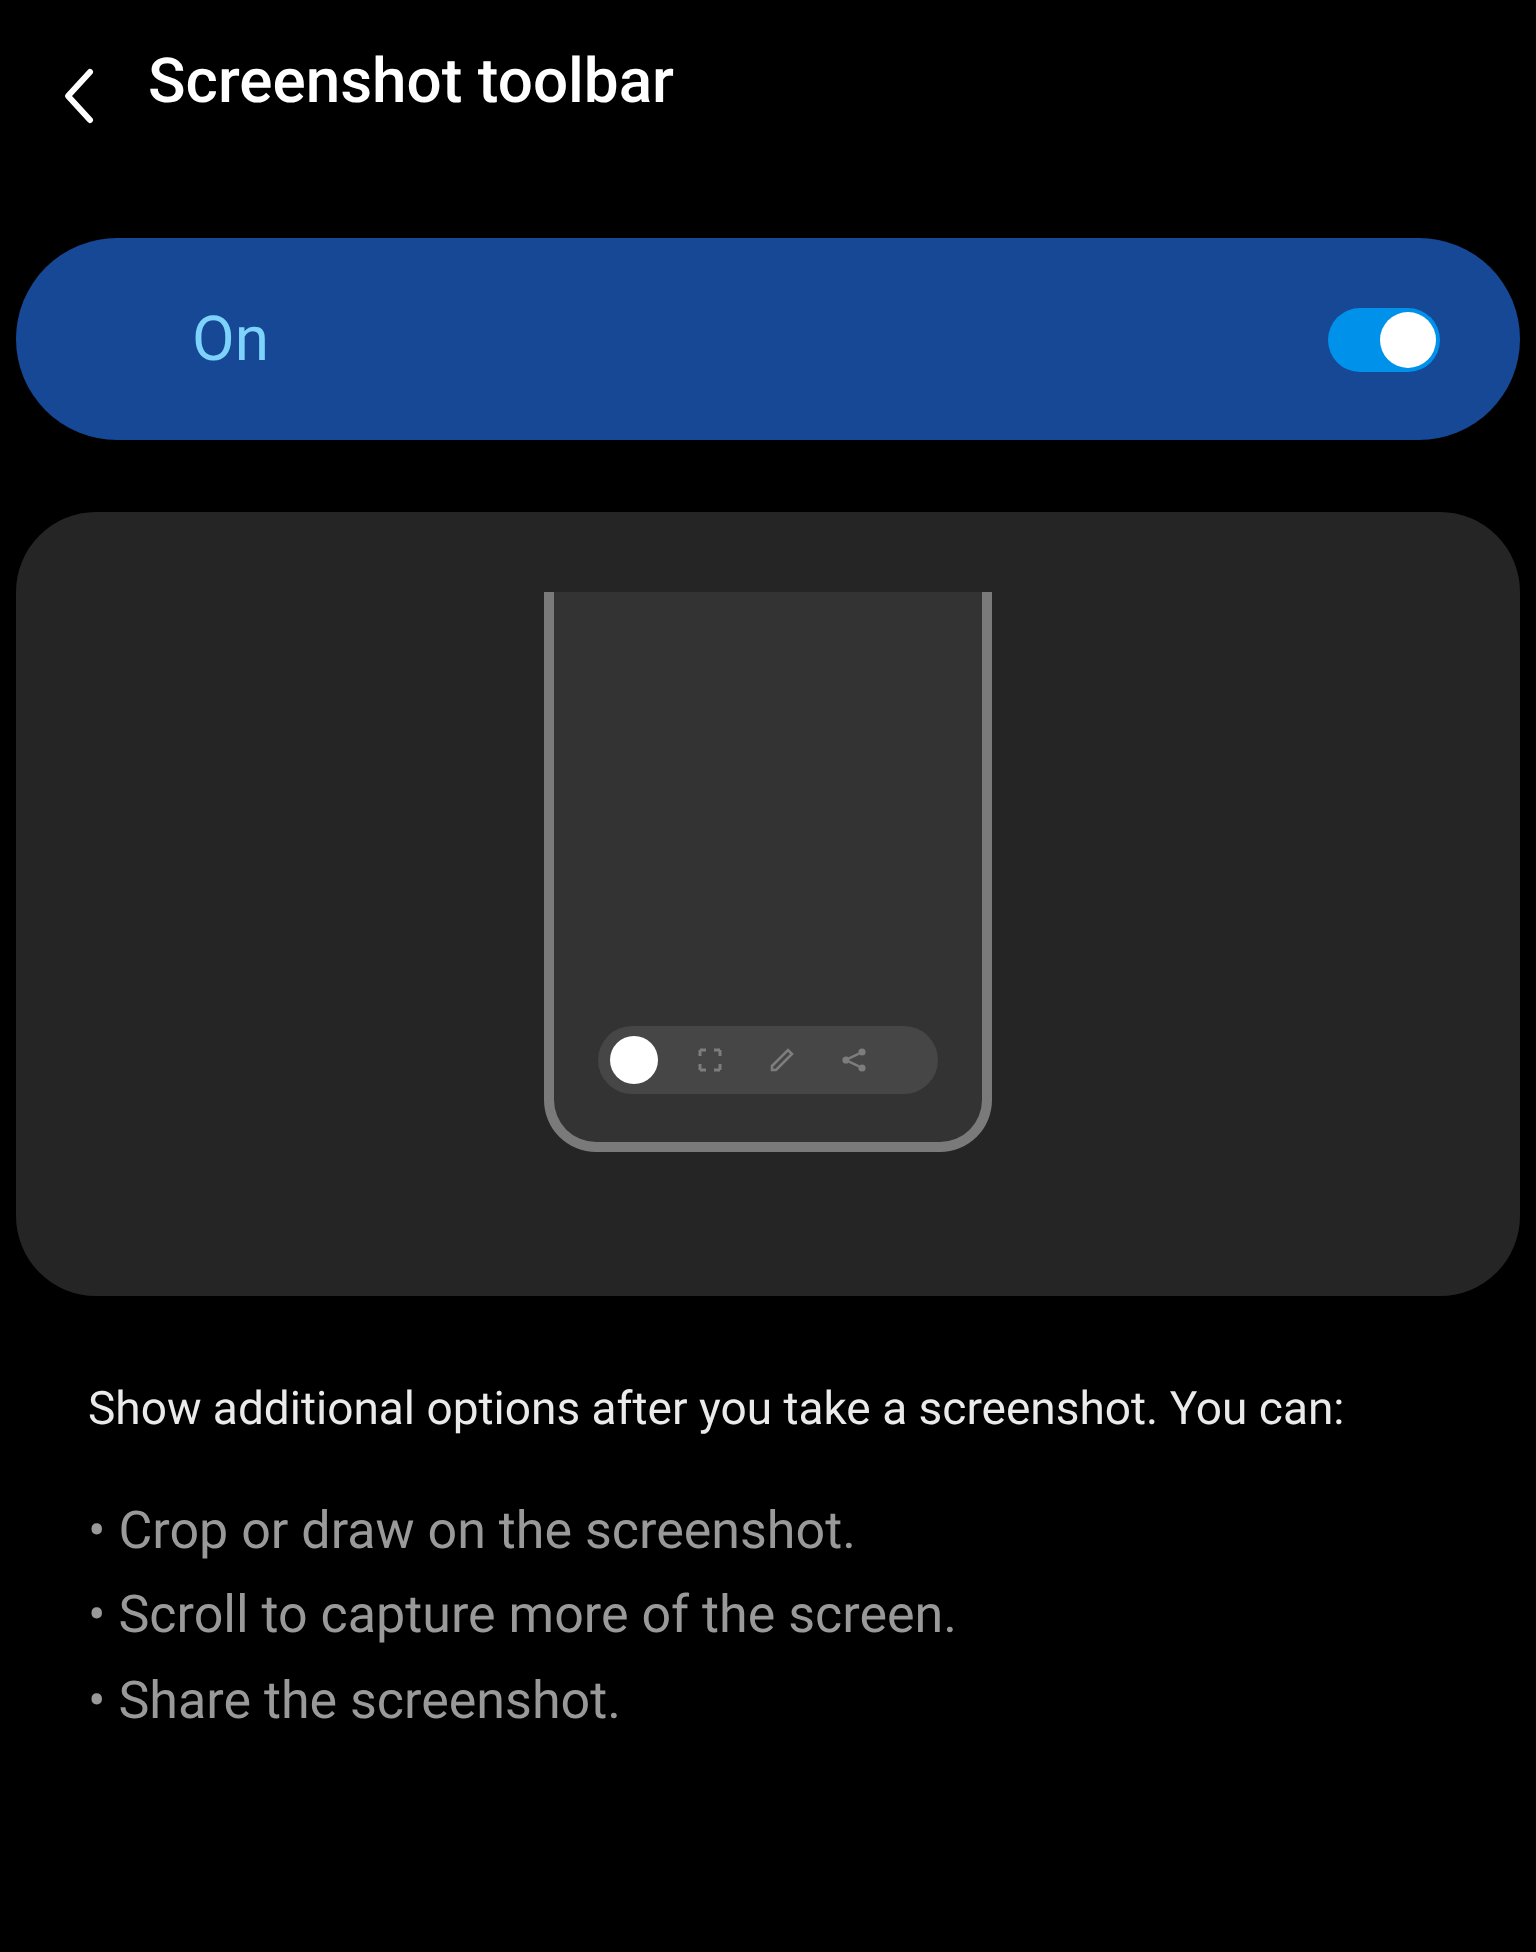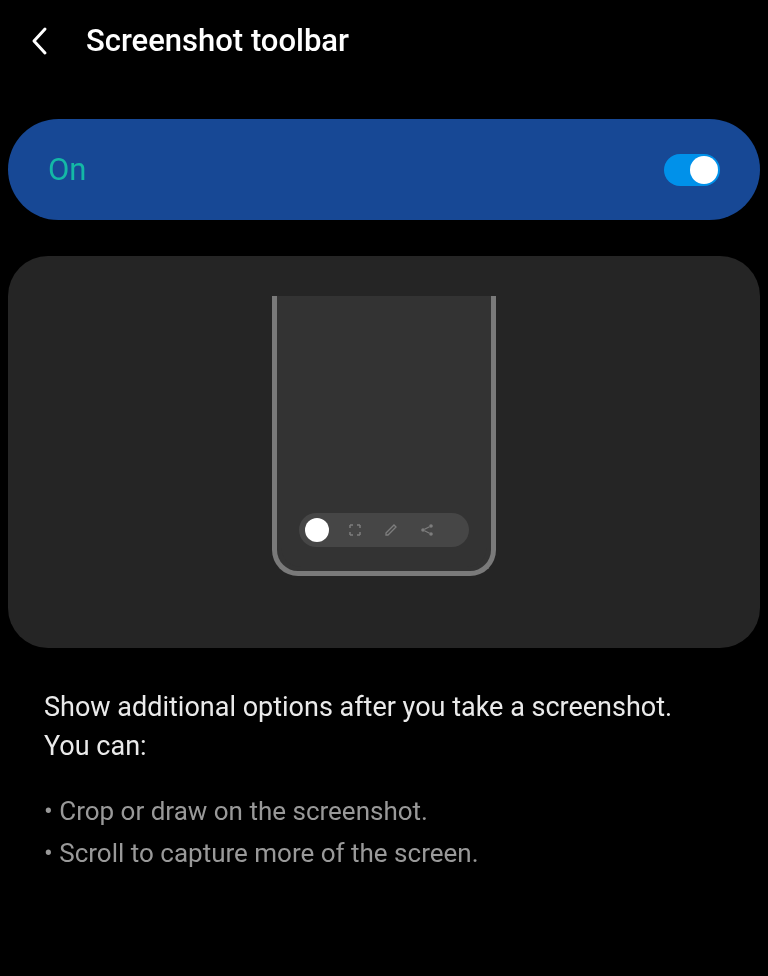--- a/index.html
+++ b/index.html
@@ -10,23 +10,23 @@
     body {
       width: 768px;
       height: 976px;
       background: #000;
       font-family: -apple-system, BlinkMacSystemFont, 'Segoe UI', Roboto, sans-serif;
       color: #fff;
       overflow: hidden;
     }
     .header {
       display: flex;
-      align-items: center;
+      align-items: flex-end;
       padding: 22px 28px;
-      gap: 36px;
+      gap: 24px;
     }
     .back-icon {
       width: 22px;
       height: 22px;
       display: flex;
       align-items: center;
       justify-content: center;
     }
     .page-title {
       font-size: 31px;
@@ -38,21 +38,22 @@
       background: #174895;
       border-radius: 60px;
       padding: 32px 40px;
       display: flex;
       align-items: center;
       justify-content: space-between;
     }
     .toggle-label {
       font-size: 31px;
       font-weight: 400;
-      color: #14b8a6;
+      color: #7dd3fc;
+      margin-left: 48px;
     }
     .toggle-switch {
       width: 56px;
       height: 32px;
       background: #0091ea;
       border-radius: 16px;
       position: relative;
       cursor: pointer;
     }
     .toggle-knob {
@@ -115,21 +116,21 @@
       height: 20px;
       display: flex;
       align-items: center;
       justify-content: center;
       opacity: 0.55;
     }
     .description {
       padding: 40px 44px 0;
     }
     .desc-title {
-      font-size: 27px;
+      font-size: 23px;
       color: #eaeaea;
       line-height: 1.45;
       font-weight: 400;
     }
     .desc-list {
       margin-top: 24px;
       list-style: none;
     }
     .desc-list li {
       font-size: 26px;
@@ -186,14 +187,15 @@
       </div>
     </div>
   </div>
 </div>
 
 <div class="description">
   <p class="desc-title">Show additional options after you take a screenshot. You can:</p>
   <ul class="desc-list">
     <li>Crop or draw on the screenshot.</li>
     <li>Scroll to capture more of the screen.</li>
+    <li>Share the screenshot.</li>
   </ul>
 </div>
 
 </body></html>

